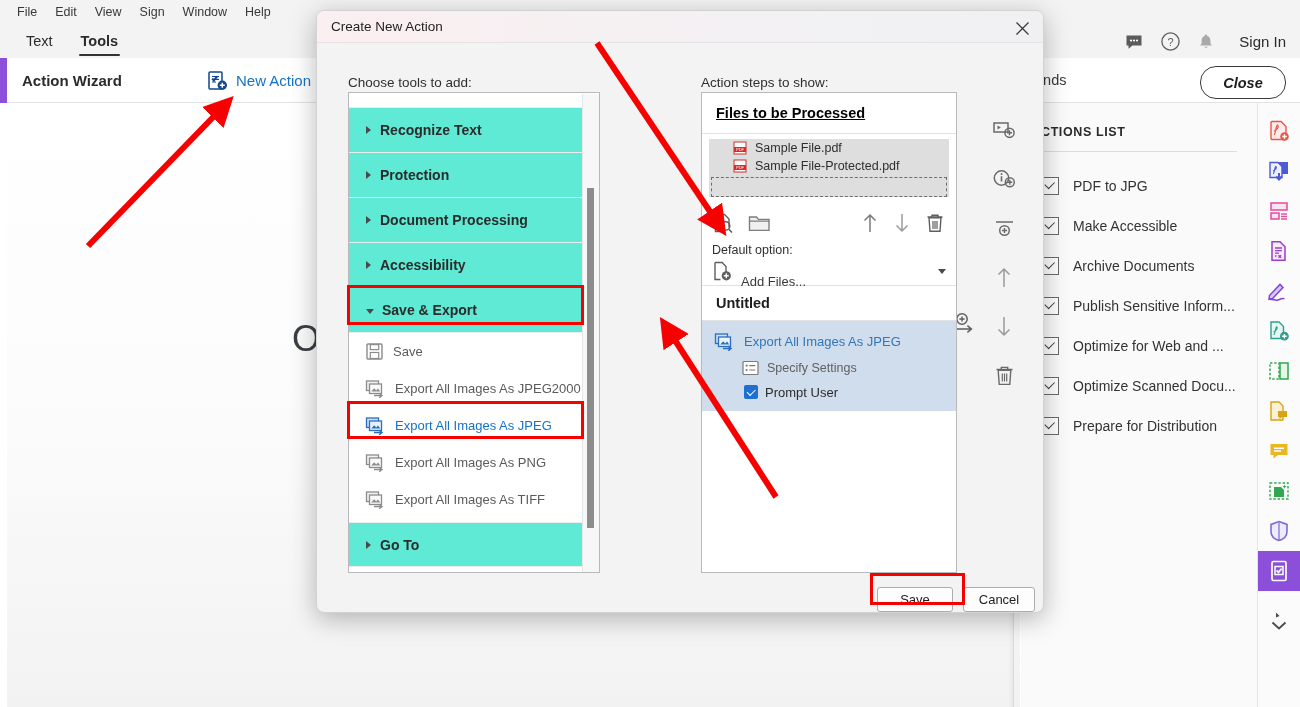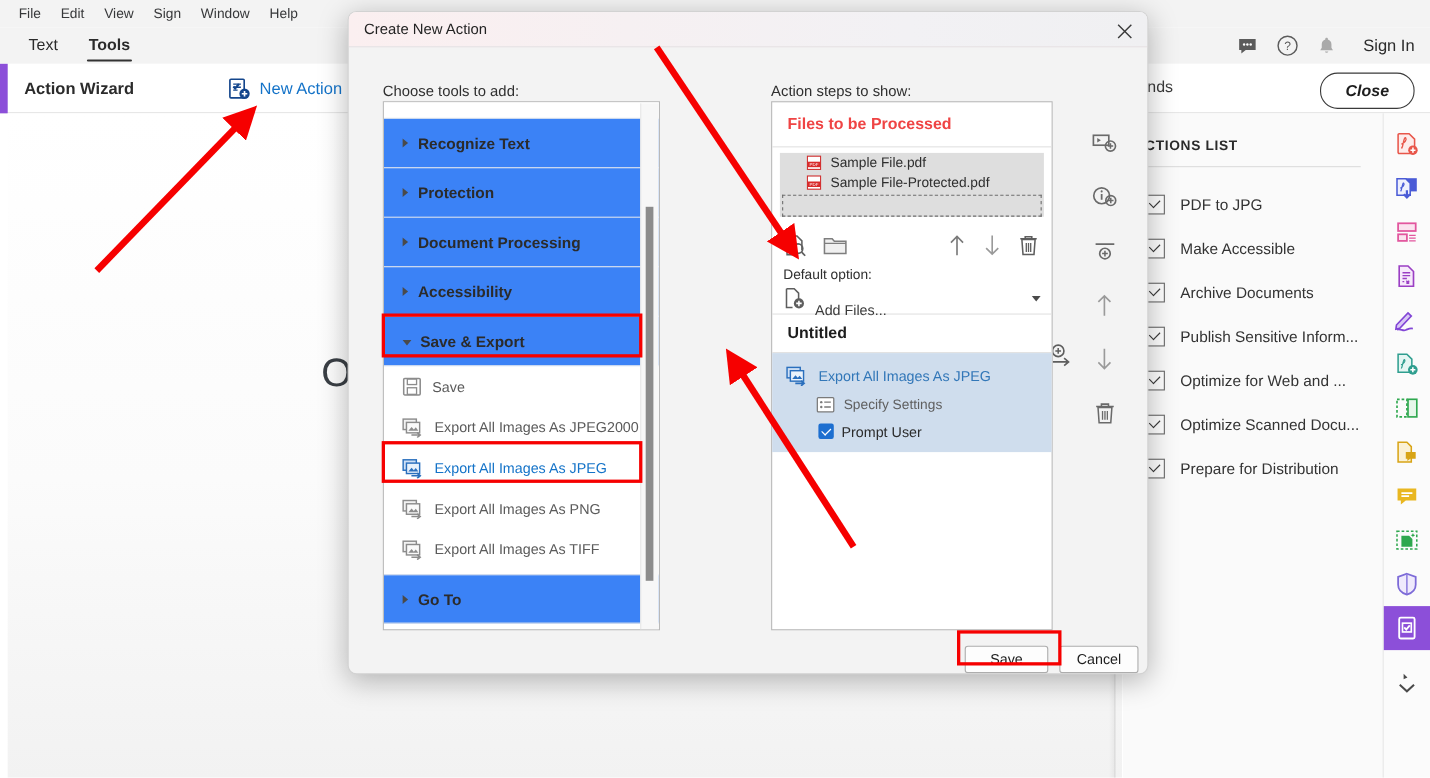--- a/index.html
+++ b/index.html
@@ -88,40 +88,40 @@
 
   .lbl-choose{position:absolute;left:31px;top:64px;font-size:13.5px;color:#2f2f2f;text-align:right;}
   .lbl-steps{position:absolute;left:384px;top:64px;font-size:13.5px;color:#2f2f2f;}
 
   
   .toolbox{
     position:absolute;left:31px;top:81px;width:252px;height:481px;background:#fff;border:1px solid #b9b9b9;box-sizing:border-box;overflow:hidden;
   }
   .tb-pad-top{height:14px;background:#fff;border-bottom:1px solid #ececec;}
   .cat{
-    height:45px;display:flex;align-items:center;padding-left:17px;border-bottom:1px solid #ededed;box-sizing:border-box;background:#3b82f6;
+    height:45px;display:flex;align-items:center;padding-left:17px;border-bottom:1px solid #ededed;box-sizing:border-box;background:#5eead4;
   }
   .cat .tri{width:0;height:0;border-left:5px solid #4a4a4a;border-top:4px solid transparent;border-bottom:4px solid transparent;margin-right:9px;}
   .cat .tri.down{border-left:4px solid transparent;border-right:4px solid transparent;border-top:5px solid #4a4a4a;border-bottom:0;margin-right:8px;margin-top:2px;}
   .cat .nm{font-size:14px;font-weight:700;color:#2b2b2b;}
   .item{height:37px;display:flex;align-items:center;padding-left:16px;gap:9px;background:#fff;}
   .item .nm{font-size:13px;color:#5b5b5b;}
   .item.active .nm{color:#1473c8;}
   .tb-scroll{position:absolute;right:5px;top:95px;width:7px;height:340px;background:#8c8c8c;border-radius:0;}
   .tb-track{position:absolute;right:0;top:1px;width:17px;height:479px;background:#f7f7f7;border-left:1px solid #e6e6e6;box-sizing:border-box;}
 
   
   .addarrow{position:absolute;left:632px;top:300px;width:28px;height:28px;color:#5e5e5e;}
 
   
   .steps{
     position:absolute;left:384px;top:81px;width:256px;height:481px;background:#fff;border:1px solid #b9b9b9;box-sizing:border-box;
   }
   .steps-hdr{height:41px;display:flex;align-items:center;padding-left:14px;border-bottom:1px solid #e2e2e2;box-sizing:border-box;}
-  .steps-hdr .t{font-size:14.5px;font-weight:700;color:#ef4444;}
+  .steps-hdr .t{font-size:14.5px;font-weight:700;color:#000000;text-decoration:underline;}
   .filebox{margin:5px 7px 0 7px;height:58px;background:#fff;position:relative;}
   .fileband{position:absolute;left:0;top:0;width:100%;height:58px;background:#dedede;}
   .frow{position:relative;display:flex;align-items:center;height:18px;padding-left:24px;gap:8px;}
   .frow .fn{font-size:12.5px;color:#2e2e2e;}
   .fplaceholder{position:relative;margin:2px 2px 0 2px;height:18px;border:1px dashed #6e6e6e;background:#dedede;}
   .filetools{display:flex;align-items:center;height:40px;padding:0 10px 0 10px;margin-top:6px;gap:12px;}
   .ft-spring{flex:1;}
   .defopt{font-size:12.5px;color:#2f2f2f;padding-left:10px;}
   .defrow{display:flex;align-items:center;height:28px;padding:0 10px 0 10px;gap:8px;}
   .defrow .t{font-size:13px;color:#3a3a3a;margin-top:20px;}

